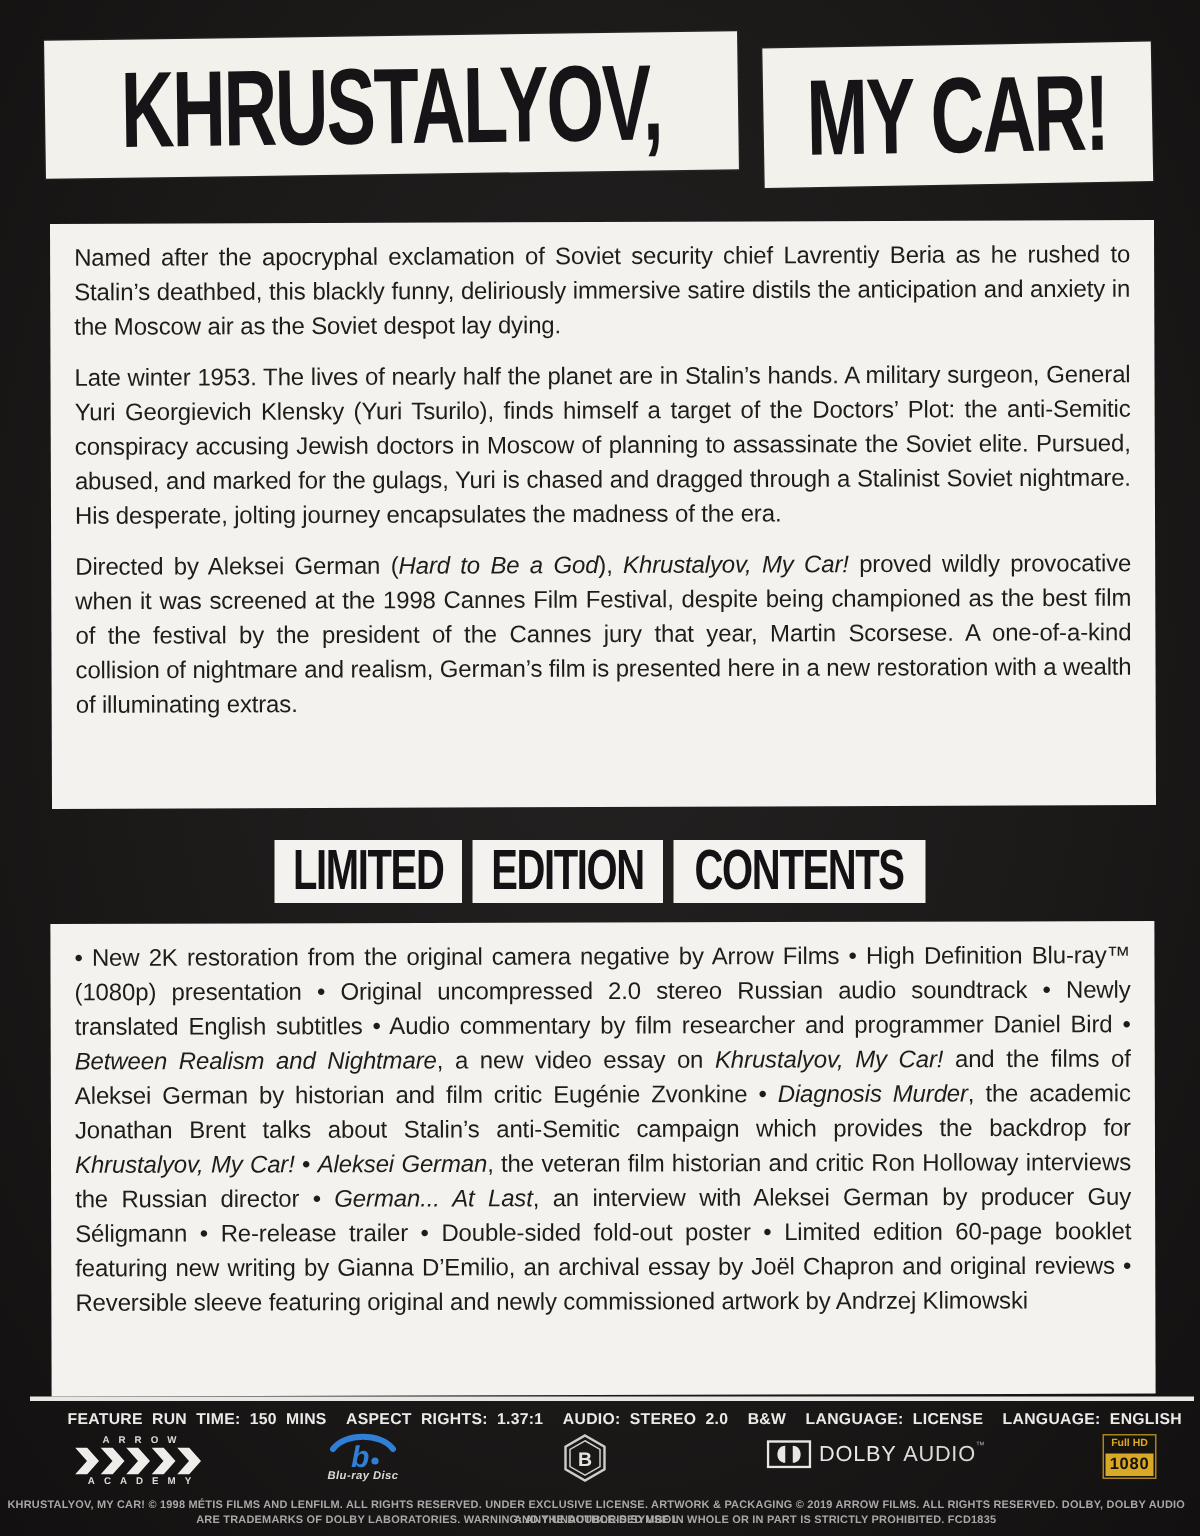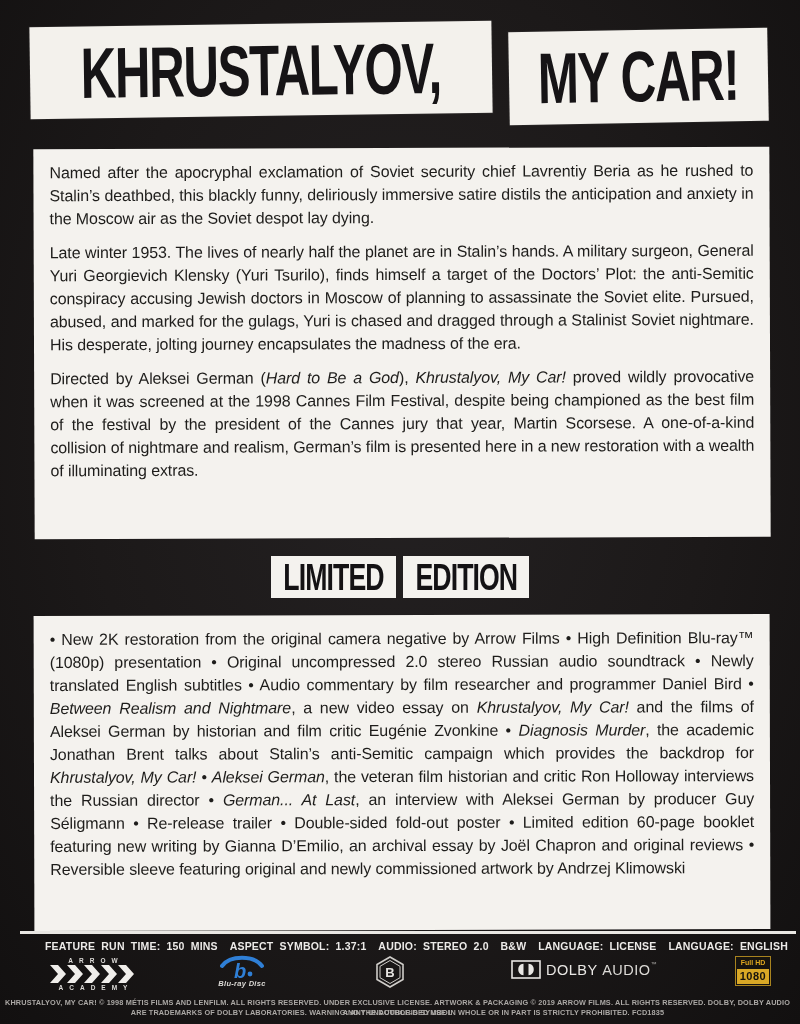--- a/index.html
+++ b/index.html
@@ -24,21 +24,21 @@
     position:absolute; left:34px; width:736px; background:#f4f2ee; color:#1e1d1b;
     box-sizing:border-box; padding:12px 16px; font-size:16px; line-height:23px;
   }
   .panel p { margin:0 0 11px 0; text-align:justify; letter-spacing:-0.1px; }
   .panel p:last-child { margin-bottom:0; }
   .synopsis { top:148px; height:390px; transform:rotate(-0.2deg); overflow:hidden; }
   .contents { top:615px; height:315px; transform:rotate(-0.15deg); overflow:hidden; }
   
   .contents-header {
     position:absolute; top:556px; left:0; width:800px; height:46px;
-    display:flex; justify-content:center; align-items:flex-start; gap:7px;
+    display:flex; justify-content:center; align-items:flex-end; gap:7px;
   }
   .hblock {
     background:#f4f2ee; height:42px; display:flex; align-items:center; justify-content:center;
     padding:0 8px;
   }
   .hblock span {
     font-weight:bold; font-size:29px; color:#141214; letter-spacing:-1px;
     transform:scale(0.92,1.3); white-space:nowrap;
   }
   
@@ -96,30 +96,33 @@
     <p><span>Directed by Aleksei German (</span><i>Hard to Be a God</i><span>), </span><i>Khrustalyov, My Car!</i><span> proved wildly provocative when it was screened at the 1998 Cannes Film Festival, despite being championed as the best film of the festival by the president of the Cannes jury that year, Martin Scorsese. A one-of-a-kind collision of nightmare and realism, German’s film is presented here in a new restoration with a wealth of illuminating extras.</span></p>
   </div>
 
   <div class="contents-header">
     <div class="hblock">
       <span>LIMITED</span>
     </div>
     <div class="hblock">
       <span>EDITION</span>
     </div>
+    <div class="hblock">
+      <span>CONTENTS</span>
+    </div>
   </div>
 
   <div class="panel contents">
     <p><span>• New 2K restoration from the original camera negative by Arrow Films • High Definition Blu-ray™ (1080p) presentation • Original uncompressed 2.0 stereo Russian audio soundtrack • Newly translated English subtitles • Audio commentary by film researcher and programmer Daniel Bird • </span><i>Between Realism and Nightmare</i><span>, a new video essay on </span><i>Khrustalyov, My Car!</i><span> and the films of Aleksei German by historian and film critic Eugénie Zvonkine • </span><i>Diagnosis Murder</i><span>, the academic Jonathan Brent talks about Stalin’s anti-Semitic campaign which provides the backdrop for </span><i>Khrustalyov, My Car!</i><span> • </span><i>Aleksei German</i><span>, the veteran film historian and critic Ron Holloway interviews the Russian director • </span><i>German... At Last</i><span>, an interview with Aleksei German by producer Guy Séligmann • Re-release trailer • Double-sided fold-out poster • Limited edition 60-page booklet featuring new writing by Gianna D’Emilio, an archival essay by Joël Chapron and original reviews • Reversible sleeve featuring original and newly commissioned artwork by Andrzej Klimowski</span></p>
   </div>
 
   <div class="divider"></div>
   <div class="specs">
     <span>FEATURE RUN TIME: 150 MINS</span>
-    <span>ASPECT SYMBOL: 1.37:1</span>
+    <span>ASPECT RIGHTS: 1.37:1</span>
     <span>AUDIO: STEREO 2.0</span>
     <span>B&amp;W</span>
     <span>LANGUAGE: LICENSE</span>
     <span>LANGUAGE: ENGLISH</span>
   </div>
 
   <div class="logo arrow-logo">
     <div class="arrow-word">ARROW</div>
     <svg width="86" height="18" viewBox="0 0 86 18" style="display:block;margin:1px auto;">
       <g fill="#efedea">

